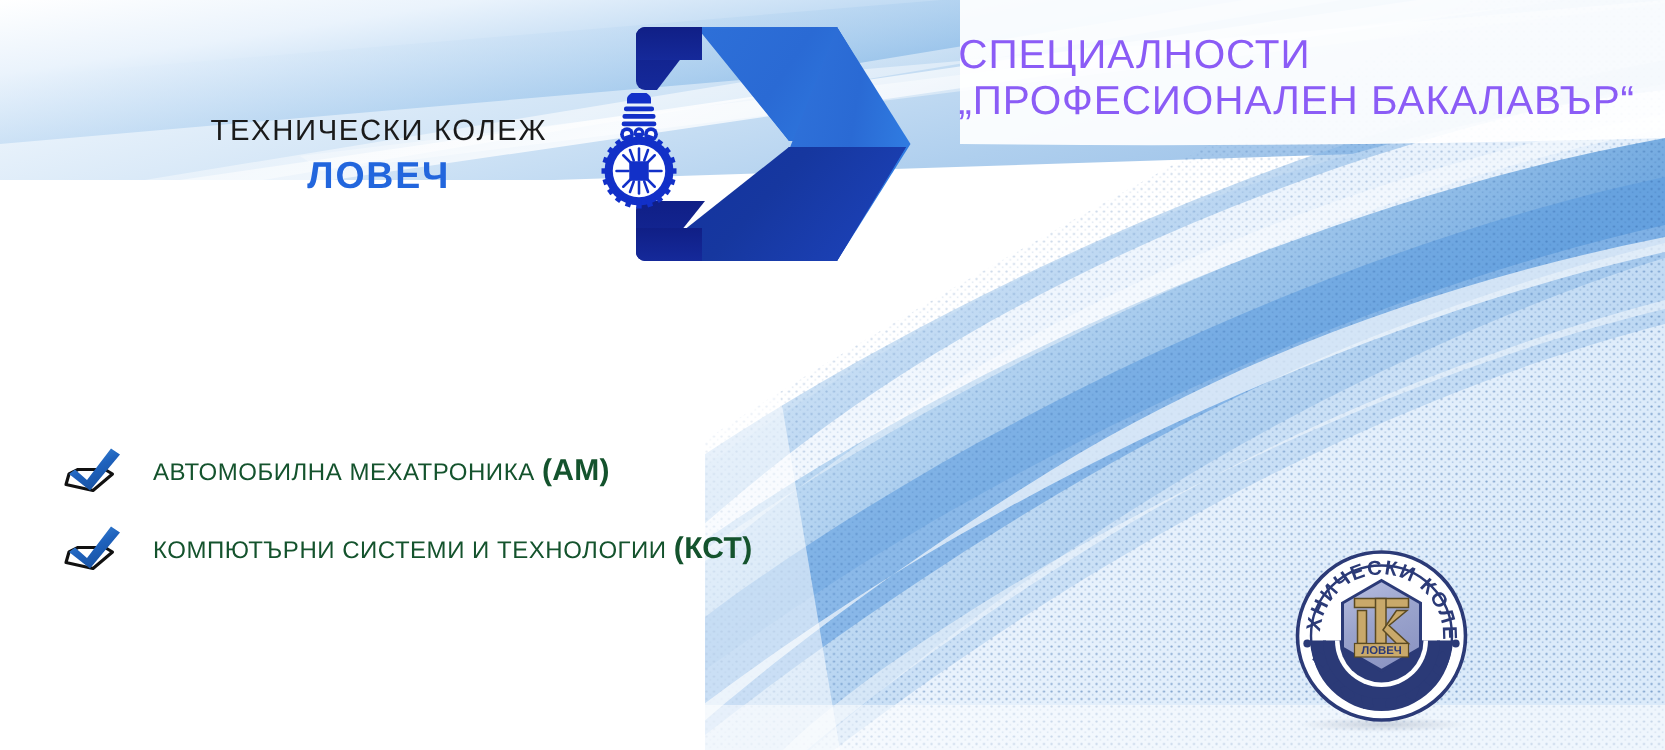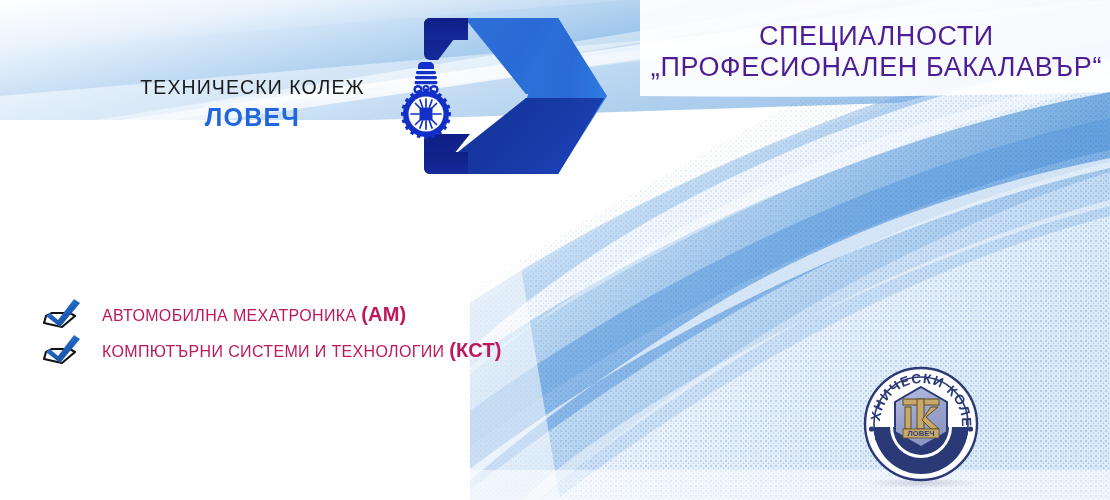--- a/index.html
+++ b/index.html
@@ -66,25 +66,25 @@
     font-size: 25px;
     letter-spacing: 1.2px;
     color: #2266dd;
     font-weight: 700;
     white-space: nowrap;
   }
 
   
   #title-block {
     position: absolute;
-    right: 8px;
+    right: 20px;
     top: 22px;
-    text-align: center;
+    text-align: left;
     line-height: 1.06;
-    color: #4c1d95;
+    color: #8b5cf6;
   }
   #title-block .t1 {
     display: block;
     font-size: 27px;
     font-weight: 400;
     letter-spacing: 0.6px;
     white-space: nowrap;
   }
   #title-block .t2 {
     display: block;
@@ -102,31 +102,31 @@
     top: 296px;
     width: 1000px;
   }
   .spec-row {
     position: relative;
     display: flex;
     align-items: center;
     height: 36px;
     margin-bottom: 0px;
   }
-  .spec-row + .spec-row { margin-top: 0; }
+  .spec-row + .spec-row { margin-top: 16px; }
   .spec-check {
     flex: 0 0 auto;
     width: 46px;
     height: 34px;
     margin-right: 16px;
   }
   .spec-label {
     font-size: 16px;
     letter-spacing: 0.35px;
-    color: #be185d;
+    color: #14532d;
     font-weight: 400;
     white-space: nowrap;
   }
   .spec-label .abbr {
     font-size: 20px;
     font-weight: 700;
     letter-spacing: 0.2px;
   }
 
   

